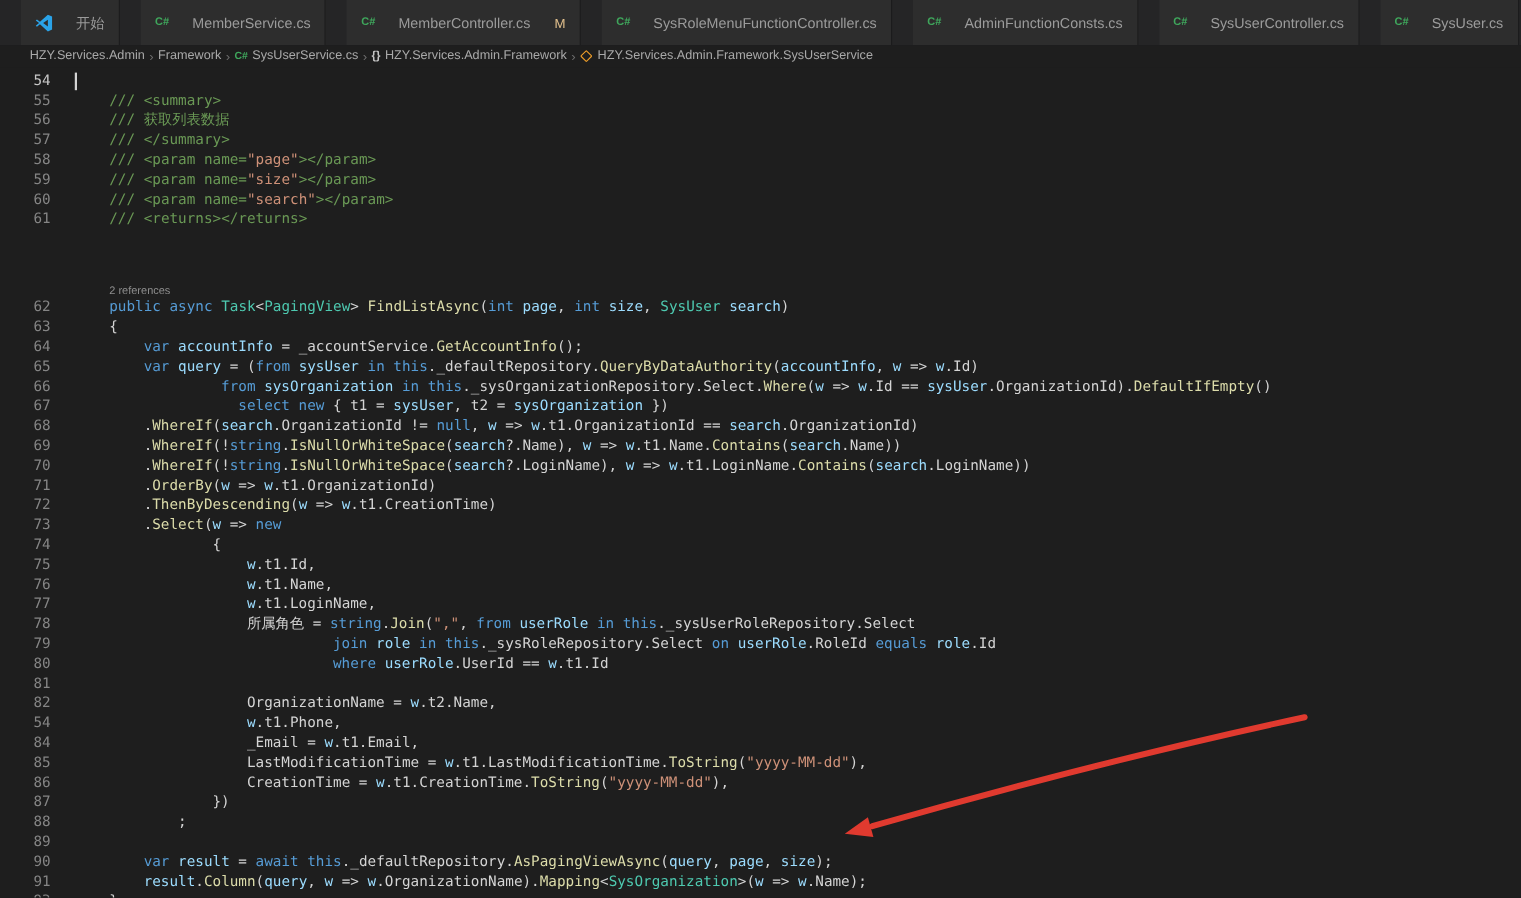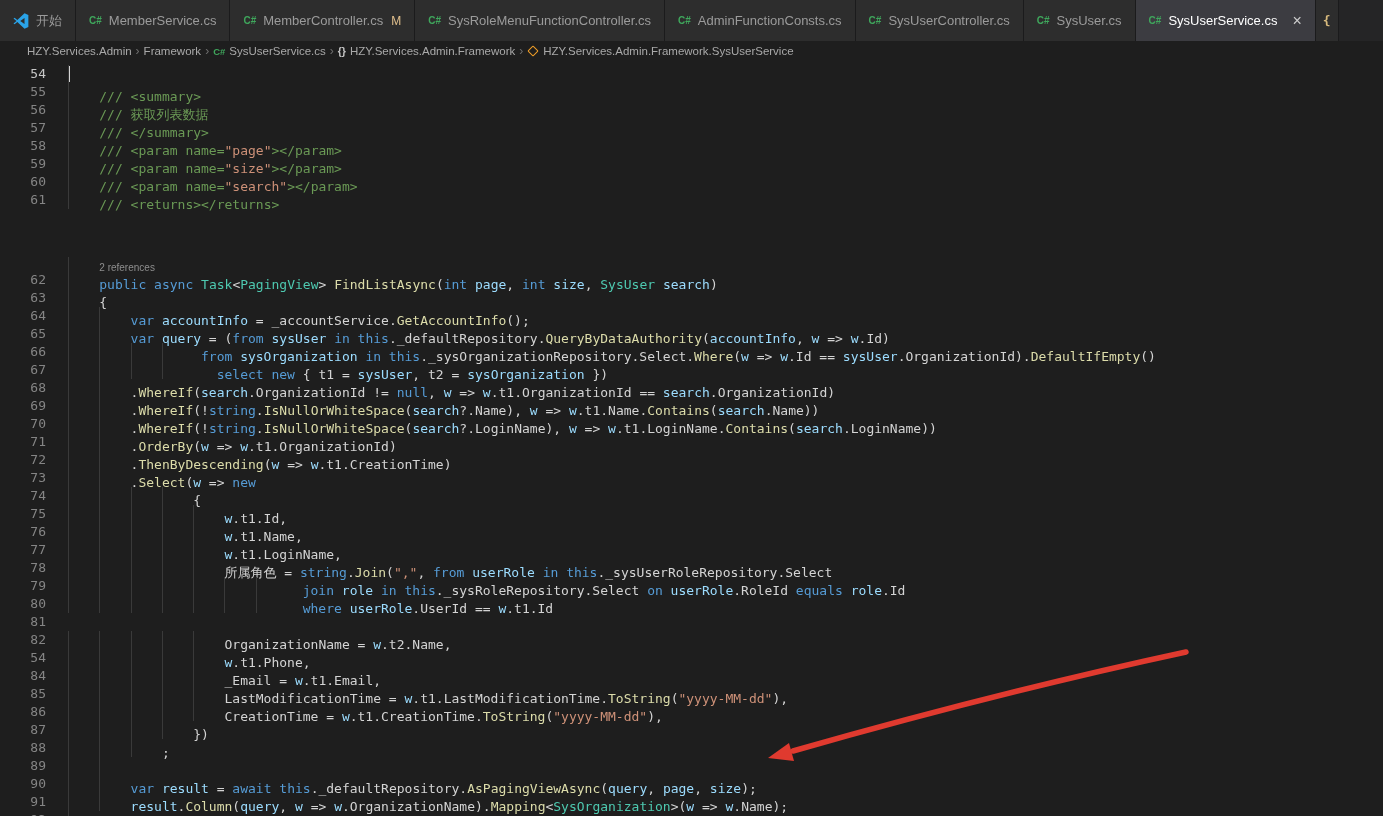--- a/index.html
+++ b/index.html
@@ -8,23 +8,23 @@
     width:1383px; height:816px; overflow:hidden; position:relative;
     background: var(--editor-bg, #1e1e1e);
     font-family:"Liberation Sans", sans-serif;
   }
   
   .tabbar {
     display:flex; flex-wrap:nowrap; align-items:stretch;
     height:41px; background:var(--tabbar-bg,#252526); overflow:hidden;
   }
   .tab {
-    display:flex; align-items:center; gap:7px; padding:0 13px;
+    display:flex; align-items:center; gap:21px; padding:0 13px;
     background:var(--tab-bg,#2d2d2d); border-right:1px solid #1b1b1c;
-    font-size:13px; color:var(--tab-text,#999); white-space:nowrap; cursor:pointer;
+    font-size:13px; color:var(--tab-text,#999); white-space:nowrap; cursor:pointer;margin-left:19px;
   }
   .tab.active { background:var(--tab-active-bg,#3c3c41); color:var(--tab-active-text,#fff); }
   .tab.partial { padding:0 7px; }
   .csicon {
     font-weight:700; font-size:10px; letter-spacing:0;
     color:var(--csharp-icon,#3fa75c); flex:none;
   }
   .brace { color:var(--brace-icon,#d7ba7d); font-family:"DejaVu Sans Mono",monospace; font-weight:700; }
   .mod { color:var(--modified,#e2c08d); font-size:12px; margin-left:1px; }
   .close { color:#cccccc; font-size:16px; margin-left:8px; line-height:1; }
@@ -42,21 +42,21 @@
   .classicon {
     width:8px; height:8px; display:inline-block; border-radius:1px;
     border:1.5px solid var(--class-icon,#ee9d28); transform:rotate(45deg); margin:0 2px;
   }
   
   .editor {
     padding-top:4px;
     font-family:"DejaVu Sans Mono", monospace; font-size:13px; line-height:18px;
     color:var(--plain,#d4d4d4);
   }
-  .row { display:flex; height:18px; }
+  .row { display:flex; height:18px;align-items:center; }
   .row.lensrow { height:14px; line-height:13px;margin-top:48px; }
   .gutter {
     width:46px; flex:none; text-align:right;
     color:var(--line-number,#858585); user-select:none;
   }
   .gutter.cur { color:#c6c6c6; }
   .code { margin-left:22px; white-space:pre; }
   .g {
     display:inline-block; width:4ch; height:100%;
     border-left:1px solid var(--indent-guide,#3a3a3a);

